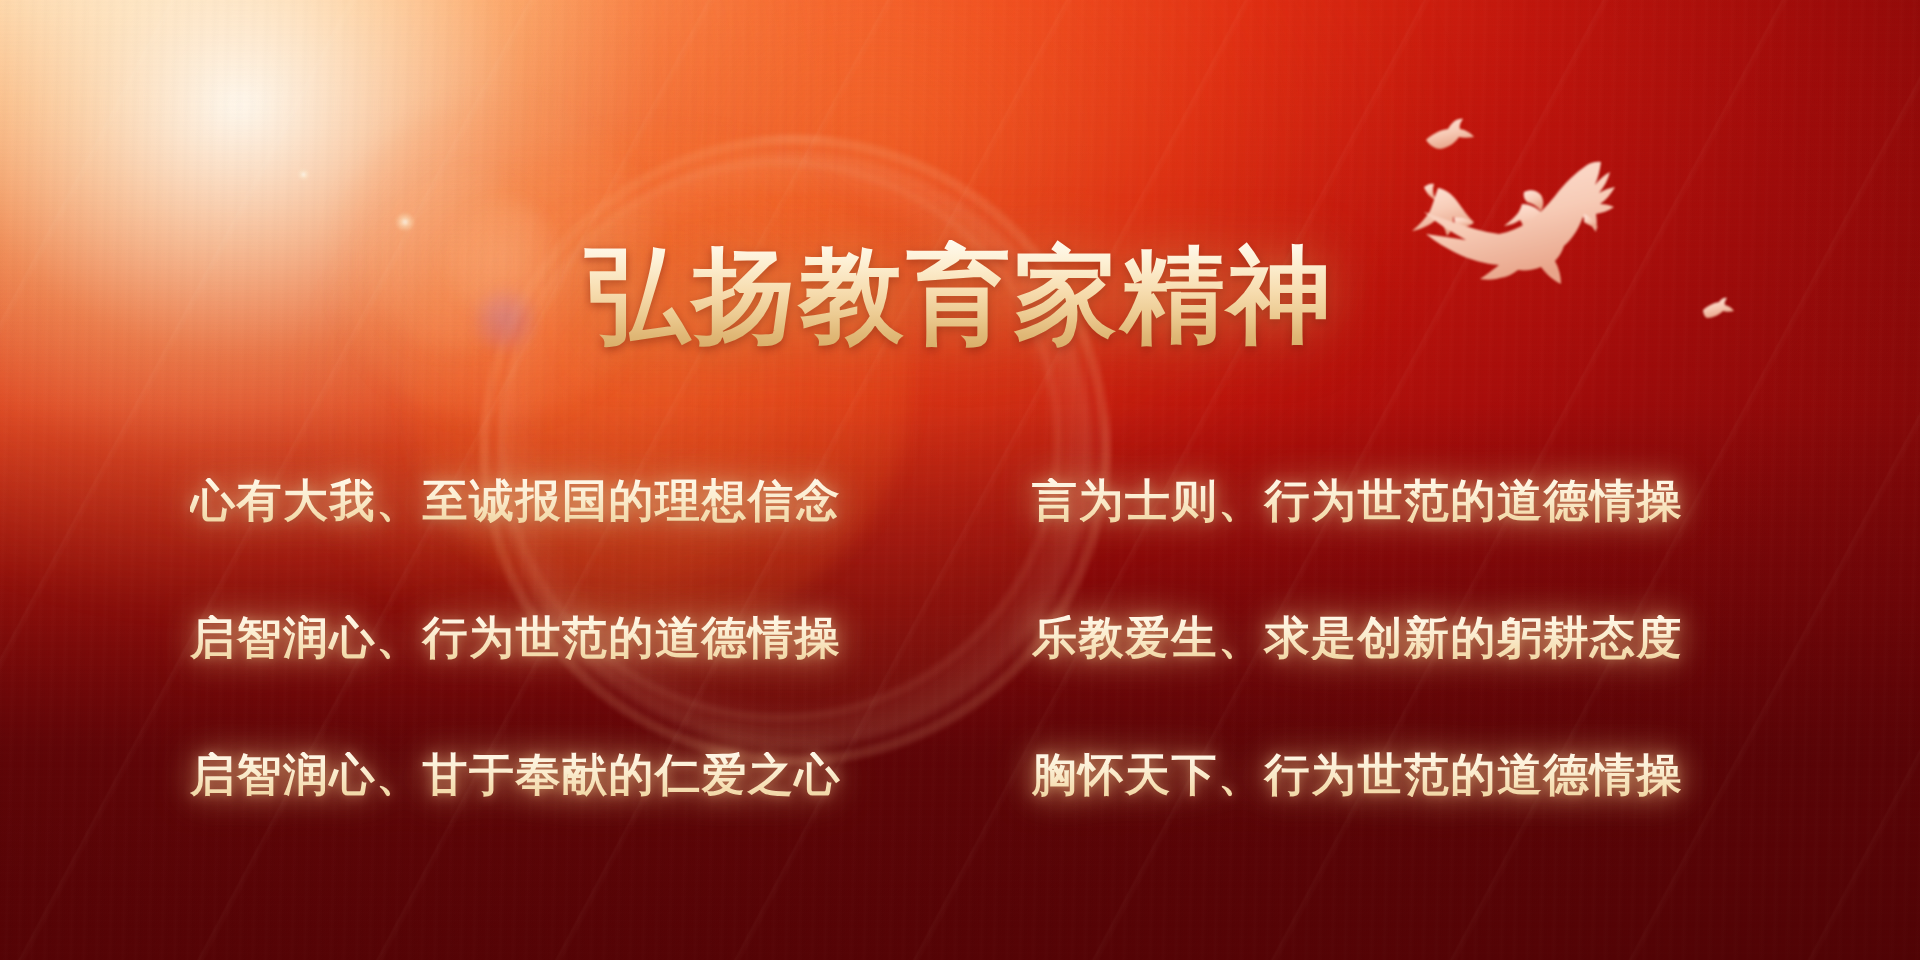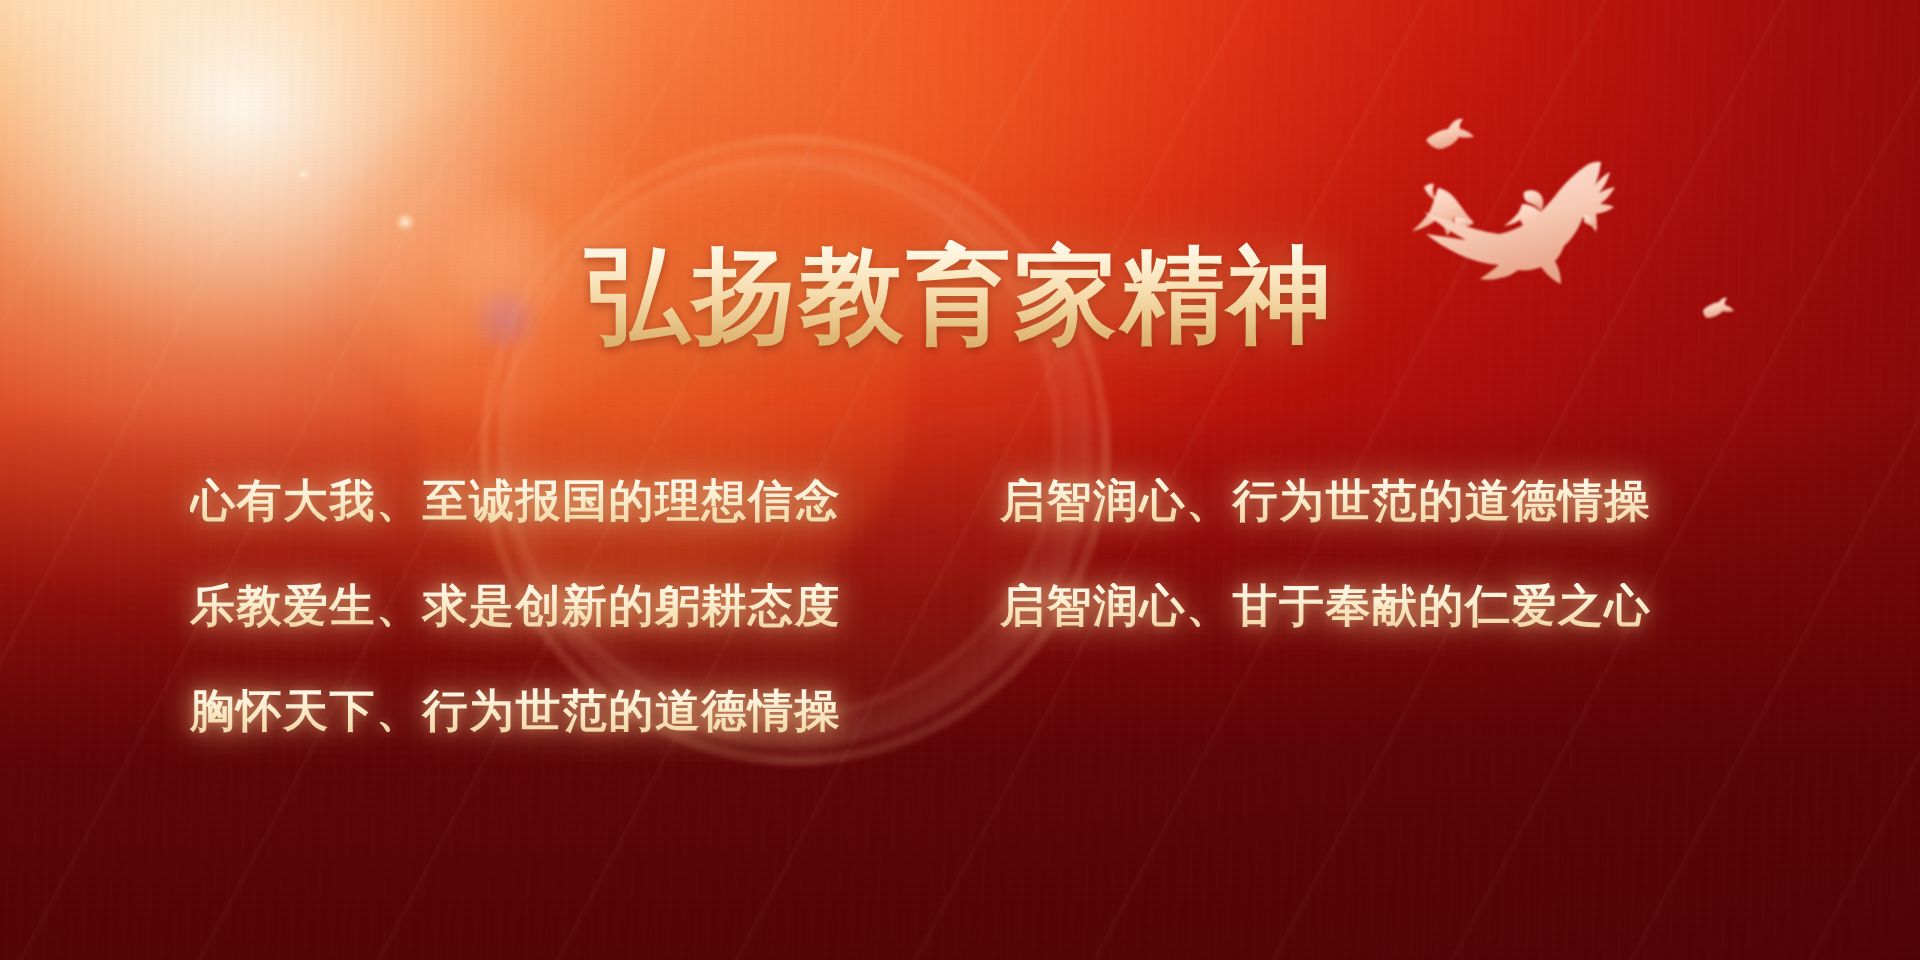--- a/index.html
+++ b/index.html
@@ -235,20 +235,21 @@
 
   
   .slogans {
     position: absolute;
     left: 190px; top: 448px;
     width: 1560px;
     display: grid;
     grid-template-columns: 810px 750px;
     grid-template-rows: repeat(3, 105px);
     align-items: center;
+    gap: 32px;
   }
   .slogan {
     font-family: "DejaVu Sans", "Liberation Sans", sans-serif;
     font-weight: 700;
     font-size: 45px;
     letter-spacing: 1.5px;
     line-height: 1;
     white-space: nowrap;
     background: linear-gradient(to bottom,
         #fff8ea 0%,
@@ -355,19 +356,20 @@
                    C3 19 1 16 1 12 Z"></path>
         </g>
       </g>
     </svg>
   </div>
 
   <h1 class="headline">弘扬教育家精神</h1>
 
   <div class="slogans">
     <div class="slogan col-l">心有大我、至诚报国的理想信念</div>
+    <div class="slogan col-r">言为士则、行为世范的道德情操</div>
     <div class="slogan col-l">启智润心、行为世范的道德情操</div>
     <div class="slogan col-r">乐教爱生、求是创新的躬耕态度</div>
     <div class="slogan col-l">启智润心、甘于奉献的仁爱之心</div>
     <div class="slogan col-r">胸怀天下、行为世范的道德情操</div>
   </div>
 
 </div>
 
 </body></html>

